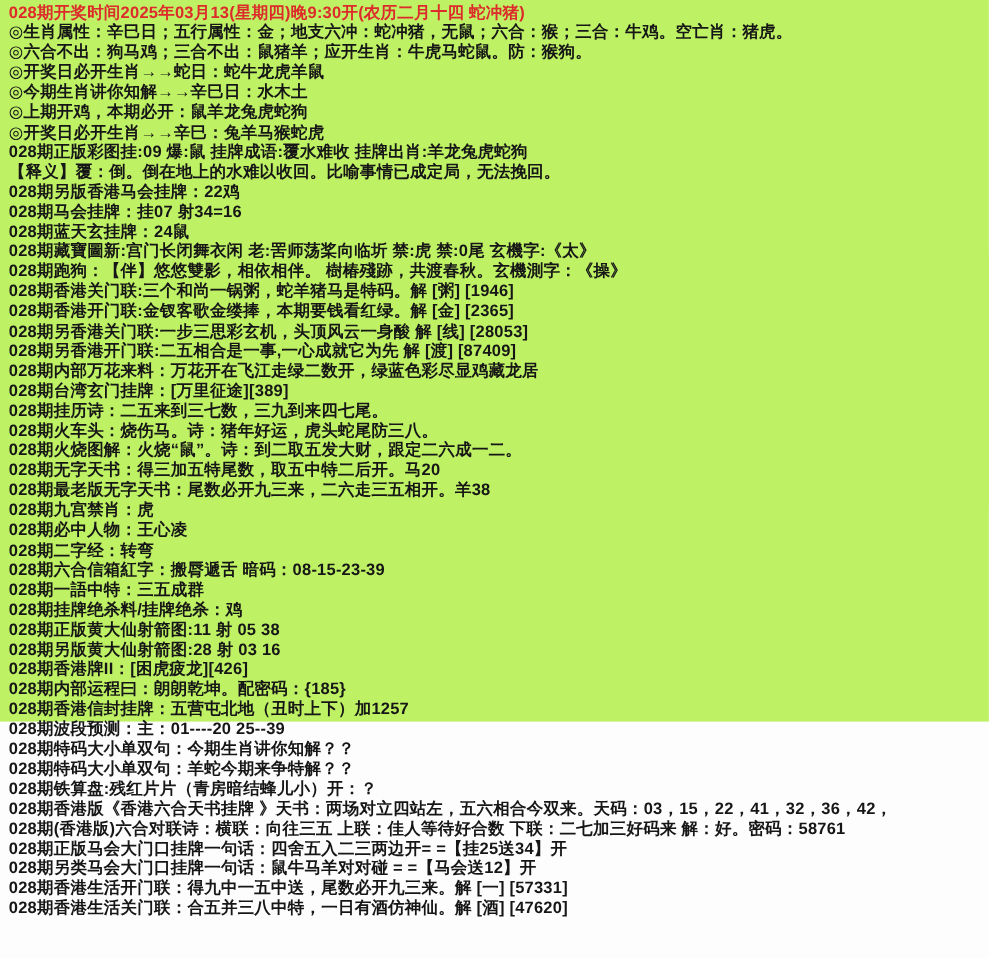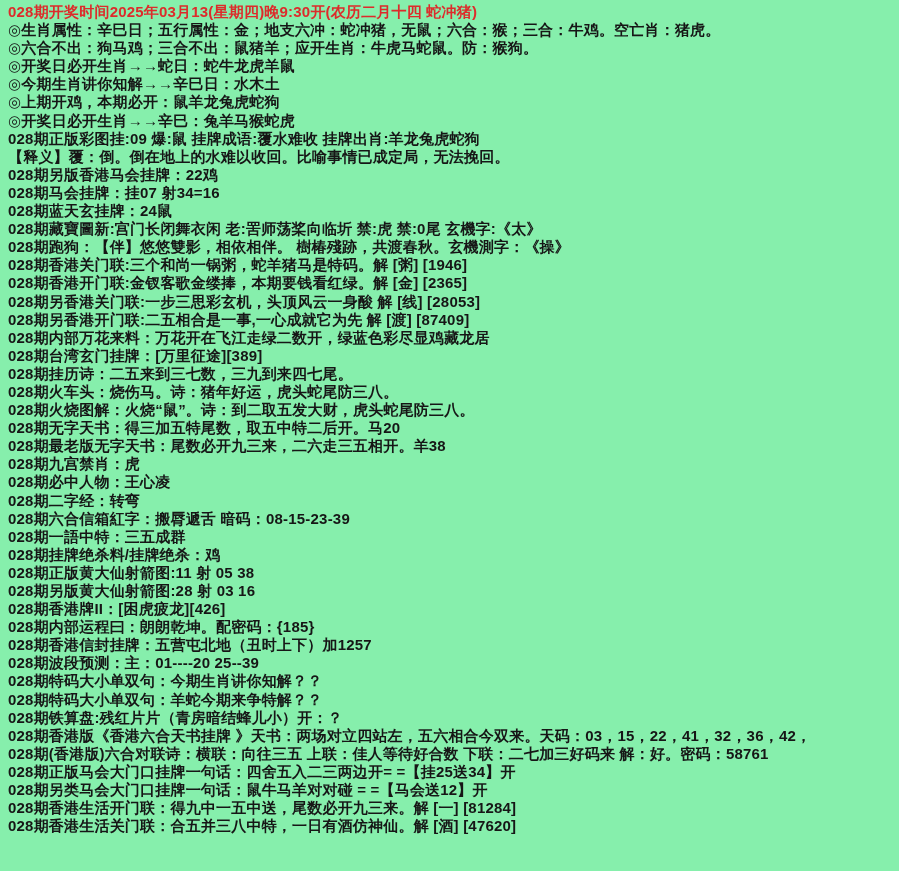--- a/index.html
+++ b/index.html
@@ -8,24 +8,24 @@
     background: #fdfdfd;
   }
   body {
     width: 899px;
     height: 871px;
     overflow: hidden;
     font-family: "Liberation Sans", "DejaVu Sans", sans-serif;
   }
   #doc {
     width: 899px;
-    height: 871px;
+    height: 656px;
     padding: 3px 0 0 8px;
     box-sizing: border-box;
-    background: #86efac;
+    background: #bef264;
   }
   .line {
     white-space: pre;
     overflow: hidden;
     font-size: 15px;
     font-weight: 700;
     line-height: 18.1px;
     height: 18.1px;
     color: #161616;
     letter-spacing: 0.2px;
@@ -53,21 +53,21 @@
     <div class="line">028期藏寶圖新:宫门长闭舞衣闲 老:罟师荡桨向临圻 禁:虎 禁:0尾 玄機字:《太》</div>
     <div class="line">028期跑狗：【伴】悠悠雙影，相依相伴。 樹椿殘跡，共渡春秋。玄機測字：《操》</div>
     <div class="line">028期香港关门联:三个和尚一锅粥，蛇羊猪马是特码。解 [粥] [1946]</div>
     <div class="line">028期香港开门联:金钗客歌金缕捧，本期要钱看红绿。解 [金] [2365]</div>
     <div class="line">028期另香港关门联:一步三思彩玄机，头顶风云一身酸 解 [线] [28053]</div>
     <div class="line">028期另香港开门联:二五相合是一事,一心成就它为先 解 [渡] [87409]</div>
     <div class="line">028期内部万花来料：万花开在飞江走绿二数开，绿蓝色彩尽显鸡藏龙居</div>
     <div class="line">028期台湾玄门挂牌：[万里征途][389]</div>
     <div class="line">028期挂历诗：二五来到三七数，三九到来四七尾。</div>
     <div class="line">028期火车头：烧伤马。诗：猪年好运，虎头蛇尾防三八。</div>
-    <div class="line">028期火烧图解：火烧“鼠”。诗：到二取五发大财，虎头蛇尾防三八。</div>
+    <div class="line">028期火烧图解：火烧“鼠”。诗：到二取五发大财，跟定二六成一二。</div>
     <div class="line">028期无字天书：得三加五特尾数，取五中特二后开。马20</div>
     <div class="line">028期最老版无字天书：尾数必开九三来，二六走三五相开。羊38</div>
     <div class="line">028期九宫禁肖：虎</div>
     <div class="line">028期必中人物：王心凌</div>
     <div class="line">028期二字经：转弯</div>
     <div class="line">028期六合信箱紅字：搬脣遞舌 暗码：08-15-23-39</div>
     <div class="line">028期一語中特：三五成群</div>
     <div class="line">028期挂牌绝杀料/挂牌绝杀：鸡</div>
     <div class="line">028期正版黄大仙射箭图:11 射 05 38</div>
     <div class="line">028期另版黄大仙射箭图:28 射 03 16</div>
@@ -75,15 +75,15 @@
     <div class="line">028期内部运程曰：朗朗乾坤。配密码：{185}</div>
     <div class="line">028期香港信封挂牌：五营屯北地（丑时上下）加1257</div>
     <div class="line">028期波段预测：主：01----20 25--39</div>
     <div class="line">028期特码大小单双句：今期生肖讲你知解？？</div>
     <div class="line">028期特码大小单双句：羊蛇今期来争特解？？</div>
     <div class="line">028期铁算盘:残红片片（青房暗结蜂儿小）开：？</div>
     <div class="line">028期香港版《香港六合天书挂牌 》天书：两场对立四站左，五六相合今双来。天码：03，15，22，41，32，36，42，</div>
     <div class="line">028期(香港版)六合对联诗：横联：向往三五 上联：佳人等待好合数 下联：二七加三好码来 解：好。密码：58761</div>
     <div class="line">028期正版马会大门口挂牌一句话：四舍五入二三两边开= =【挂25送34】开</div>
     <div class="line">028期另类马会大门口挂牌一句话：鼠牛马羊对对碰 = =【马会送12】开</div>
-    <div class="line">028期香港生活开门联：得九中一五中送，尾数必开九三来。解 [一] [81284]</div>
+    <div class="line">028期香港生活开门联：得九中一五中送，尾数必开九三来。解 [一] [57331]</div>
     <div class="line">028期香港生活关门联：合五并三八中特，一日有酒仿神仙。解 [酒] [47620]</div>
   </div>
 
 </body></html>

